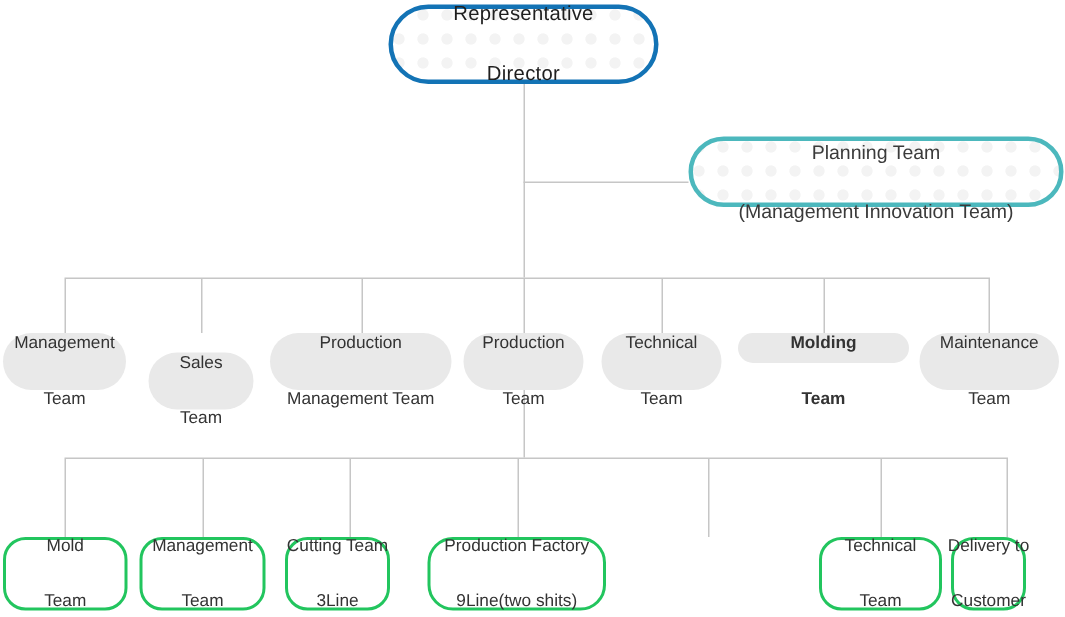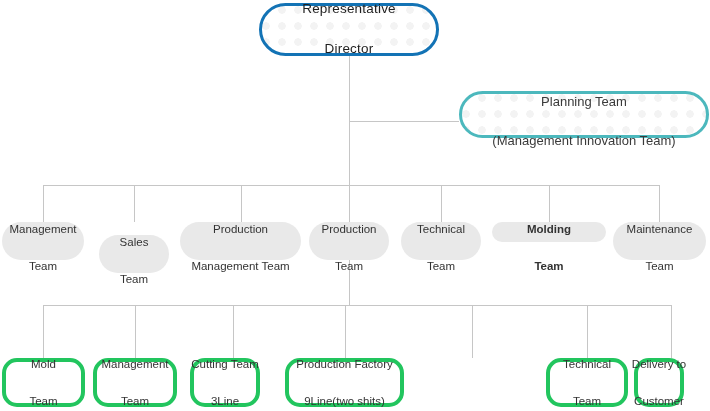--- a/index.html
+++ b/index.html
@@ -46,21 +46,21 @@
     justify-content:space-between;
   }
   .team-box{
     background:var(--level2-fill,#e9e9e9);
     border-radius:19px;
     font-size:11.5px;
     justify-content:space-between;
   }
   .unit-box{
     background:#ffffff;
-    border:4px solid #22c55e;
+    border:2px solid #22c55e;
     border-radius:15px;
     font-size:11.5px;
   }
 </style>
 </head>
 <body style="--root-border: #1373b5; --planning-border: #4cb8bd; --level2-fill: #e9e9e9; --connector: #c6c6c6; --text: #333333;">
 
 <div class="canvas">
 
   <div class="line v" style="left:349px;top:56px;height:129px;"></div>
@@ -129,21 +129,21 @@
     <span>Team</span>
   </div>
   <div class="box unit-box" style="left:93px;top:358px;width:84px;height:49px;">
     <span>Management</span>
     <span>Team</span>
   </div>
   <div class="box unit-box" style="left:190px;top:358px;width:70px;height:49px;">
     <span>Cutting Team</span>
     <span>3Line</span>
   </div>
-  <div class="box unit-box" style="left:285px;top:358px;width:119px;height:49px;">
+  <div class="box unit-box" style="left:285px;top:358px;width:119px;height:49px;border-radius:17px;">
     <span>Production Factory</span>
     <span>9Line(two shits)</span>
   </div>
   <div class="box unit-box" style="left:546px;top:358px;width:82px;height:49px;">
     <span>Technical</span>
     <span>Team</span>
   </div>
   <div class="box unit-box" style="left:634px;top:358px;width:50px;height:49px;">
     <span>Delivery to</span>
     <span>Customer</span>

